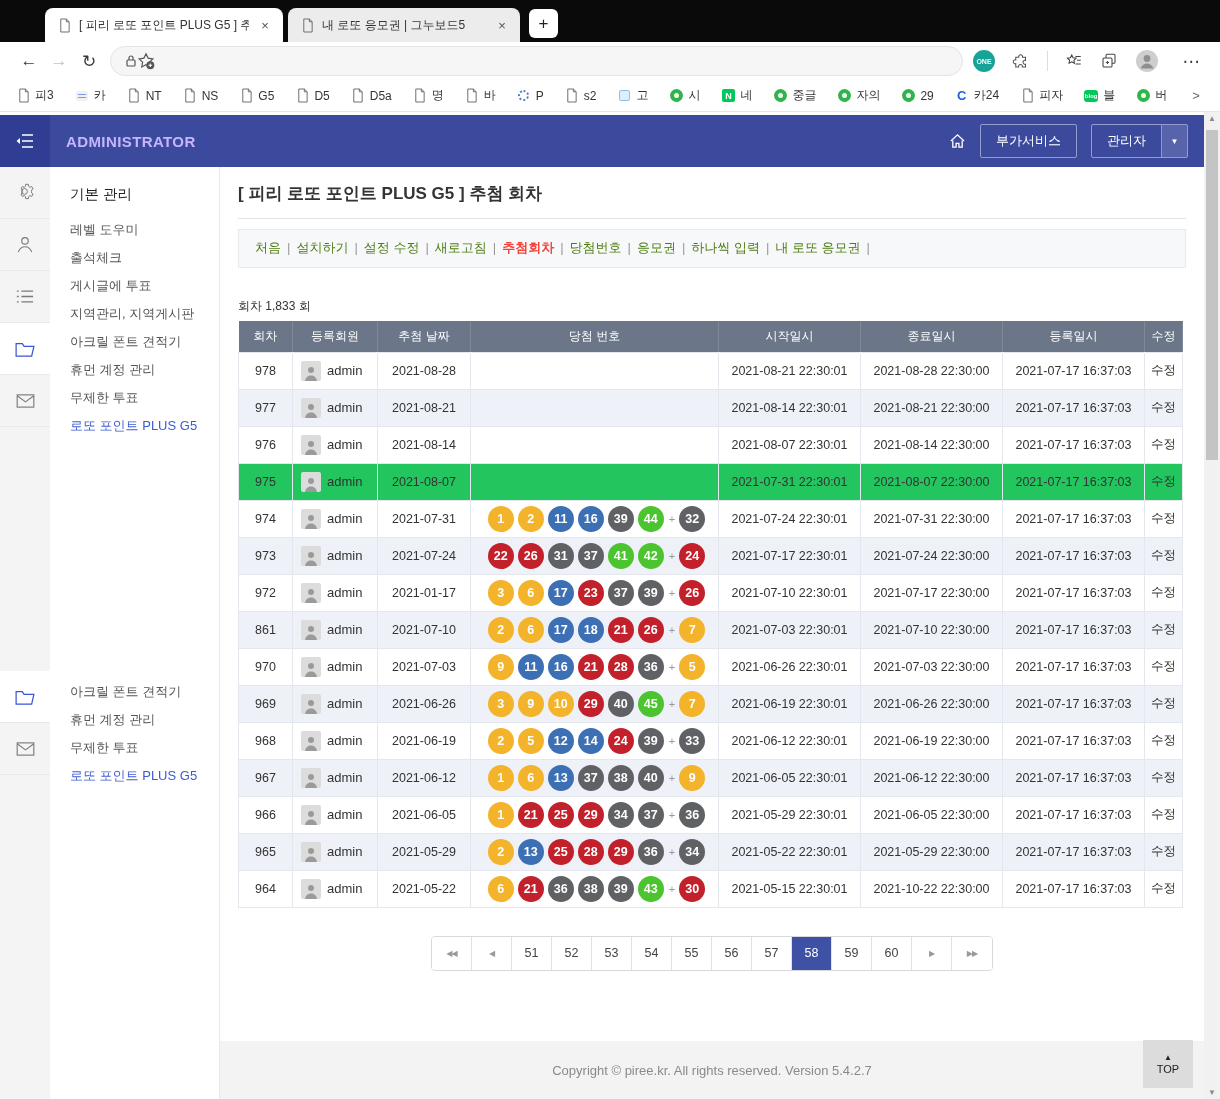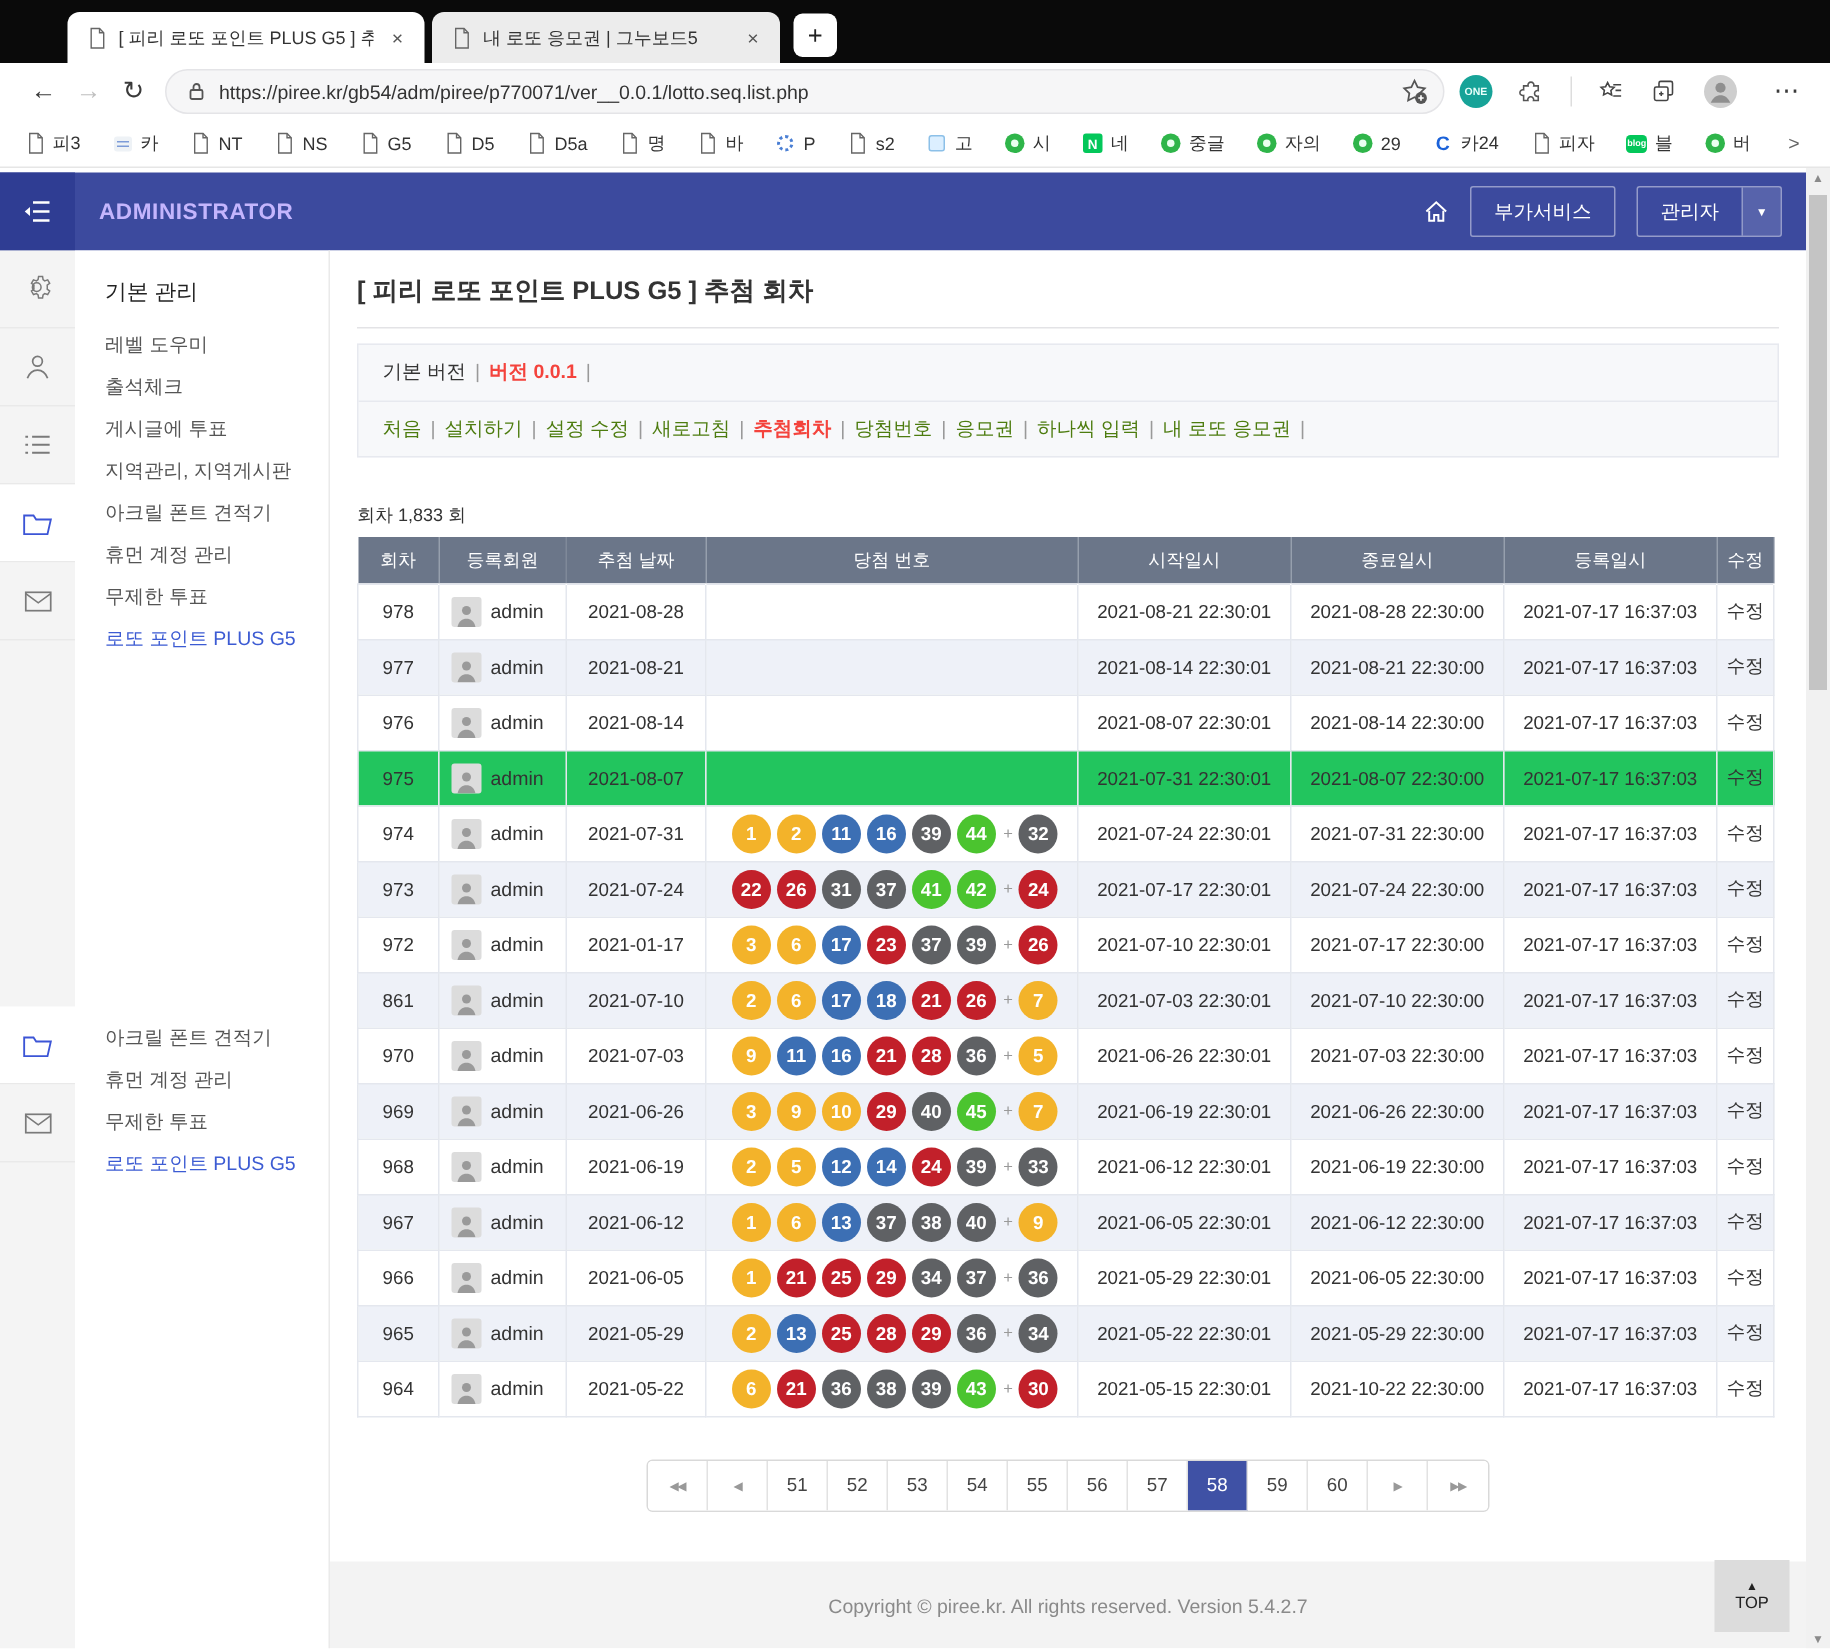--- a/index.html
+++ b/index.html
@@ -152,21 +152,20 @@
   <span class="navbtn">←</span>
   <span class="navbtn disabled">→</span>
   <span class="navbtn">↻</span>
   <div class="urlbar">
     <span>
         <svg width="12" height="14" viewBox="0 0 12 14">
           <rect x="2" y="6" width="8" height="6" rx="1" fill="none" stroke="#555" stroke-width="1.2"></rect>
           <path d="M4 6V4a2 2 0 0 1 4 0v2" fill="none" stroke="#555" stroke-width="1.2"></path>
         </svg>
       </span>
-    <span class="url-text">https://piree.kr/gb54/adm/piree/p770071/ver__0.0.1/lotto.seq.list.php</span>
     <span>
         <svg width="18" height="18" viewBox="0 0 20 20">
           <path d="M10 2l2.3 4.8 5.3.8-3.8 3.7.9 5.3L10 14.2 5.3 16.6l.9-5.3L2.4 7.6l5.3-.8z" fill="none" stroke="#555" stroke-width="1.3"></path>
           <circle cx="14.8" cy="14.8" r="4.4" fill="#555"></circle>
           <path d="M14.8 12.8v4M12.8 14.8h4" stroke="#fff" stroke-width="1.2"></path>
         </svg>
       </span>
   </div>
   <div class="tb-icons">
     <span class="one-badge">ONE</span>
@@ -444,23 +443,20 @@
         <div class="sb-item">휴먼 계정 관리</div>
         <div class="sb-item">무제한 투표</div>
         <div class="sb-item active">로또 포인트 PLUS G5</div>
       </div>
   </div>
 
   <div class="main">
     <div class="page-title">[ 피리 로또 포인트 PLUS G5 ] 추첨 회차</div>
 
     <div class="info">
-      <div class="info-row">
-        <span>기본 버전</span><span class="sep">|</span><span class="red">버전 0.0.1</span><span class="sep">|</span>
-      </div>
       <div class="info-row"><a class="nav-link">처음</a><span class="sep">|</span><a class="nav-link">설치하기</a><span class="sep">|</span><a class="nav-link">설정 수정</a><span class="sep">|</span><a class="nav-link">새로고침</a><span class="sep">|</span><a class="nav-link active">추첨회차</a><span class="sep">|</span><a class="nav-link">당첨번호</a><span class="sep">|</span><a class="nav-link">응모권</a><span class="sep">|</span><a class="nav-link">하나씩 입력</a><span class="sep">|</span><a class="nav-link">내 로또 응모권</a><span class="sep">|</span></div>
     </div>
 
     <div class="count">회차 1,833 회</div>
 
     <table class="lotto">
       <colgroup>
         <col style="width:54px">
           <col style="width:85px">
           <col style="width:93px">

